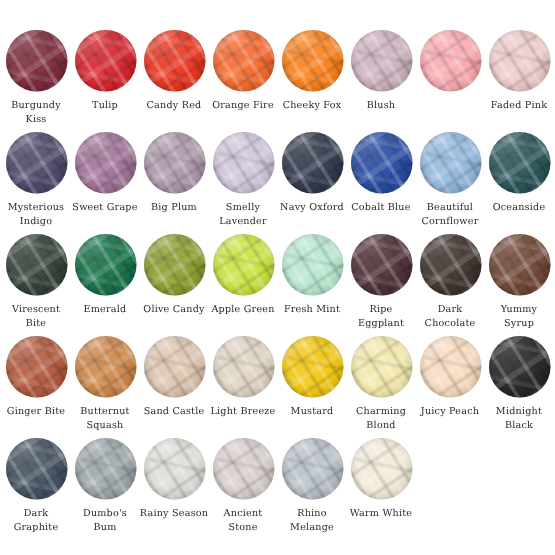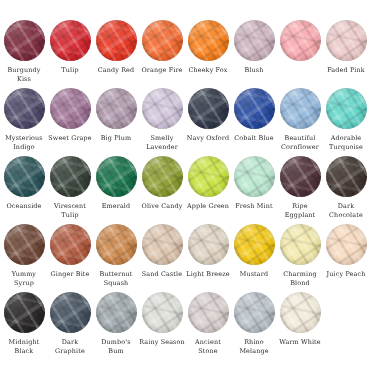--- a/index.html
+++ b/index.html
@@ -250,45 +250,36 @@
       <div class="swatch-cell">
         <div class="swatch-disc" style="background-color: rgb(144, 182, 220);">
           <div class="fibre-a"></div>
           <div class="fibre-b"></div>
           <div class="fibre-c"></div>
           <div class="shade"></div>
         </div>
         <div class="swatch-label">Beautiful Cornflower</div>
       </div>
       <div class="swatch-cell">
-        <div class="swatch-disc" style="background-color: rgb(94, 212, 200);">
-          <div class="fibre-a"></div>
-          <div class="fibre-b"></div>
-          <div class="fibre-c"></div>
-          <div class="shade"></div>
-        </div>
-        <div class="swatch-label">Adorable Turquoise</div>
-      </div>
-      <div class="swatch-cell">
         <div class="swatch-disc" style="background-color: rgb(36, 80, 85);">
           <div class="fibre-a"></div>
           <div class="fibre-b"></div>
           <div class="fibre-c"></div>
           <div class="shade"></div>
         </div>
         <div class="swatch-label">Oceanside</div>
       </div>
       <div class="swatch-cell">
         <div class="swatch-disc" style="background-color: rgb(47, 60, 50);">
           <div class="fibre-a"></div>
           <div class="fibre-b"></div>
           <div class="fibre-c"></div>
           <div class="shade"></div>
         </div>
-        <div class="swatch-label">Virescent Tulip</div>
+        <div class="swatch-label">Virescent Bite</div>
       </div>
       <div class="swatch-cell">
         <div class="swatch-disc" style="background-color: rgb(15, 109, 68);">
           <div class="fibre-a"></div>
           <div class="fibre-b"></div>
           <div class="fibre-c"></div>
           <div class="shade"></div>
         </div>
         <div class="swatch-label">Emerald</div>
       </div>

